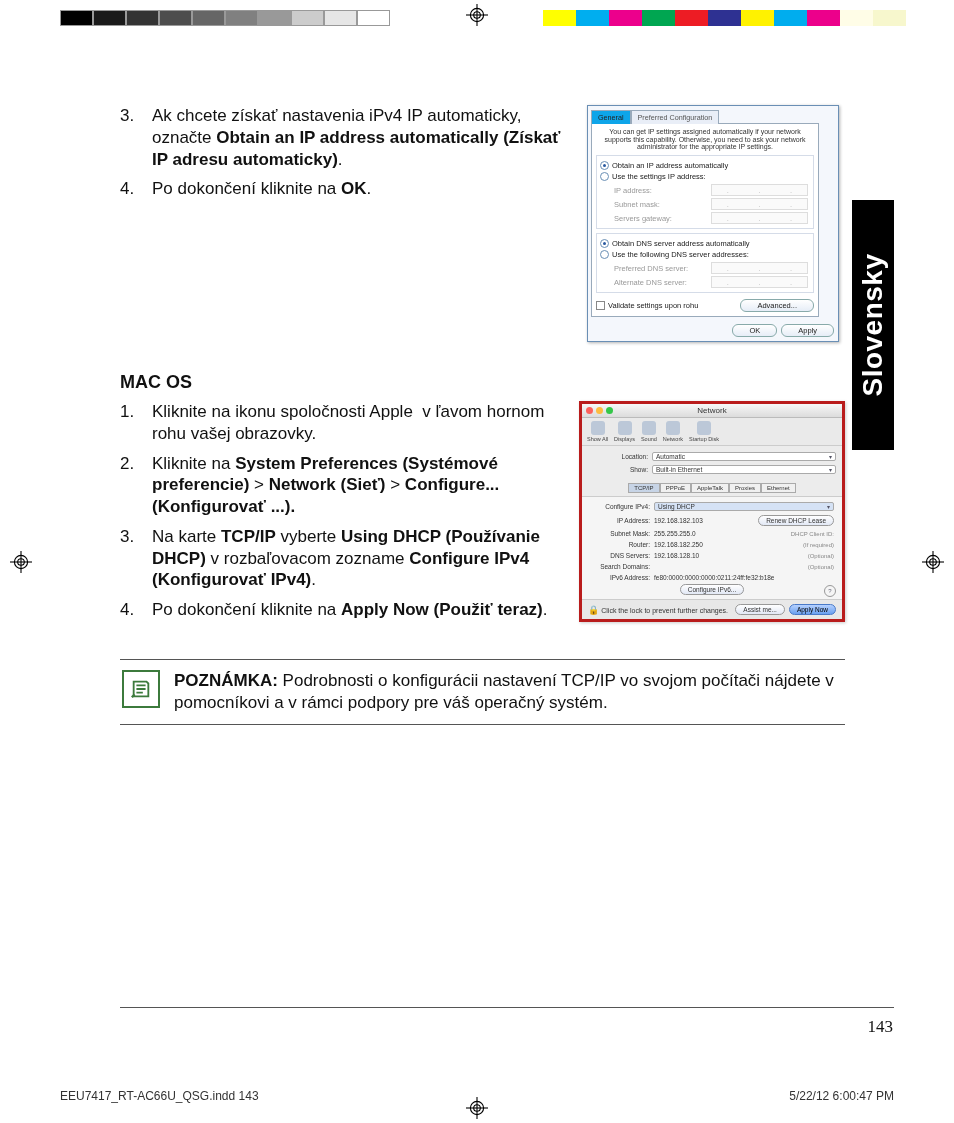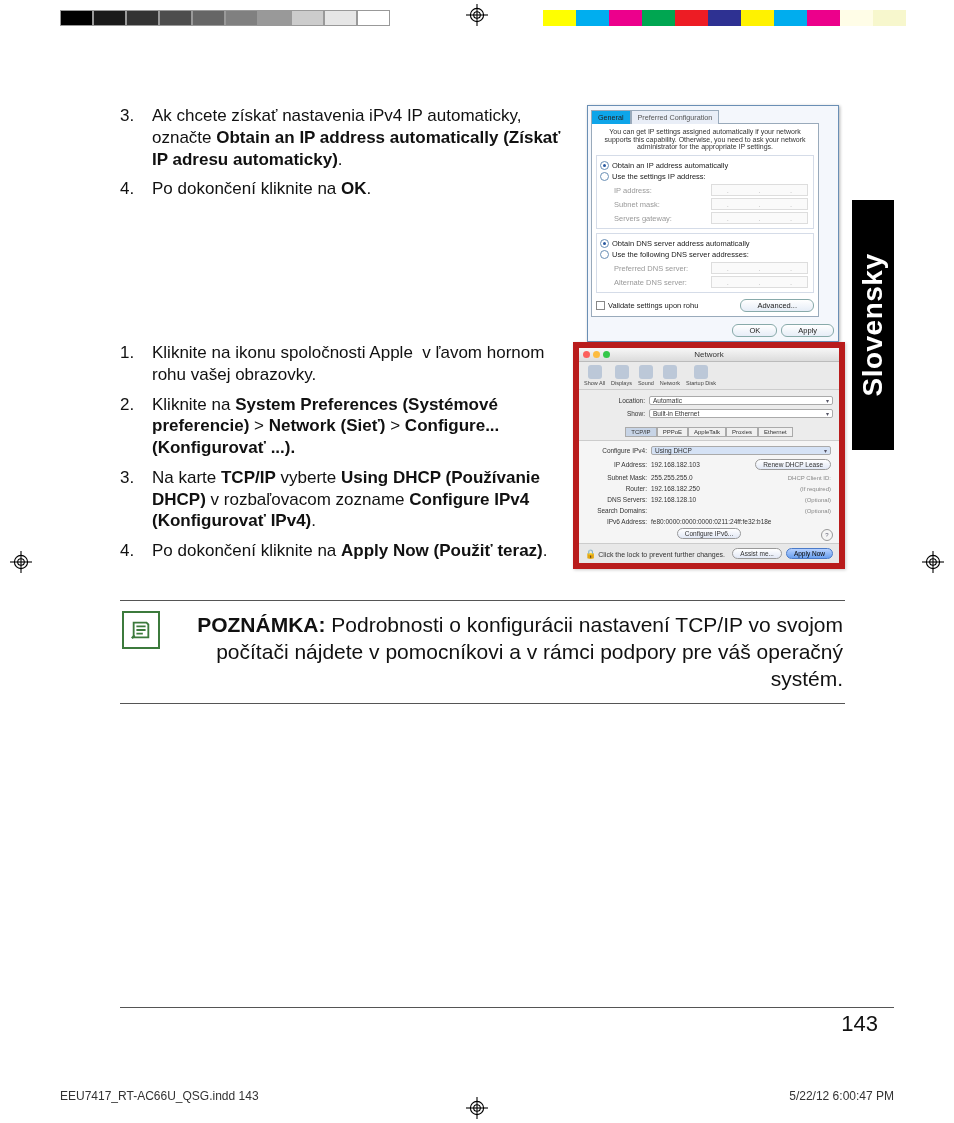--- a/index.html
+++ b/index.html
@@ -140,21 +140,21 @@
   .win-foot { display:flex; justify-content:flex-end; gap:4px; padding:4px;}
   .win-btn { border:1px solid #8aa; background:linear-gradient(#fff,#e6edf7); padding:1px 16px; font-size:7.5px; border-radius:6px;}
   .win-adv { display:flex; justify-content:space-between; align-items:center; padding:2px 0 0 0;}
   .checkbox { width:7px;height:7px;border:1px solid #888;background:#fff;display:inline-block;margin-right:3px;vertical-align:middle;}
 
   
   .mac-dialog {
     width: 260px;
     font-size: 7px;
     background: #ececec;
-    border:6px solid #b91c1c;
+    border:3px solid #b91c1c;
     box-shadow: 1px 1px 3px rgba(0,0,0,.2);
     color:#333;
   }
   .mac-titlebar { background:linear-gradient(#f7f7f7,#dcdcdc); text-align:center; padding:2px; font-size:8px; border-bottom:1px solid #bbb; position:relative;}
   .traffic { position:absolute; left:4px; top:3px; display:flex; gap:3px;}
   .traffic span{width:7px;height:7px;border-radius:50%;}
   .tl-r{background:#fc605c;} .tl-y{background:#fdbc40;} .tl-g{background:#34c749;}
   .mac-toolbar { display:flex; gap:6px; padding:3px 5px; border-bottom:1px solid #ccc; background:#eaeaea;}
   .mac-toolbar .titem{ text-align:center; font-size:5.5px; color:#444;}
   .mac-toolbar .titem .ic{width:14px;height:14px;background:#bcc8d8;border-radius:3px;margin:0 auto 1px auto;}
@@ -178,29 +178,29 @@
   .note-wrap {
     display:flex; gap:14px; align-items:flex-start;
     border-top:1px solid #555; border-bottom:1px solid #555;
     padding:10px 2px; margin-top:30px;
   }
   .note-icon {
     width:34px; height:34px; border:2px solid #3c7a3c; color:#3c7a3c;
     display:flex; align-items:center; justify-content:center;
   }
   .note-icon svg{width:22px;height:22px;}
-  .note-text { flex:1; font-size:21px; line-height:1.3;text-align:right;}
+  .note-text { flex:1; font-size:17px; line-height:1.3;}
 
   
   .page-hr {
     position:absolute; left:60px; right:0; bottom:55px;
     border-top:1px solid #555;
   }
   .page-num {
-    position:absolute; right:16px; bottom:26px; font-size:22px;
+    position:absolute; right:1px; bottom:26px; font-size:17px;font-family:Liberation Serif, serif;
   }
   .slug {
     position:absolute; left:60px; right:60px; bottom:20px;
     display:flex; justify-content:space-between; font-size:12px; color:#333;
   }
 </style>
 </head>
 <body>
 
 <div class="calbar left" id="graybar">
@@ -347,20 +347,21 @@
             </div>
           </div>
           <div class="win-foot">
             <span class="win-btn">OK</span>
             <span class="win-btn">Apply</span>
           </div>
         </div>
       </div>
     </div>
 
+    <div class="sect-title">MAC OS</div>
     <div class="two-col">
       <div class="col-text" style="max-width:455px">
         <ol id="maclist">
             <li><span class="num">1.</span>Kliknite na ikonu spoločnosti Apple <span class="apple-icon"></span> v ľavom hornom rohu vašej obrazovky.</li>
             <li><span class="num">2.</span>Kliknite na <b>System Preferences (Systémové preferencie)</b> &gt; <b>Network (Sieť)</b> &gt; <b>Configure... (Konfigurovať ...).</b></li>
             <li><span class="num">3.</span>Na karte <b>TCP/IP</b> vyberte <b>Using DHCP (Používanie DHCP)</b> v rozbaľovacom zozname <b>Configure IPv4 (Konfigurovať IPv4)</b>.</li>
             <li><span class="num">4.</span>Po dokončení kliknite na  <b>Apply Now (Použiť teraz)</b>.</li>
           </ol>
       </div>
       <div class="col-fig">

